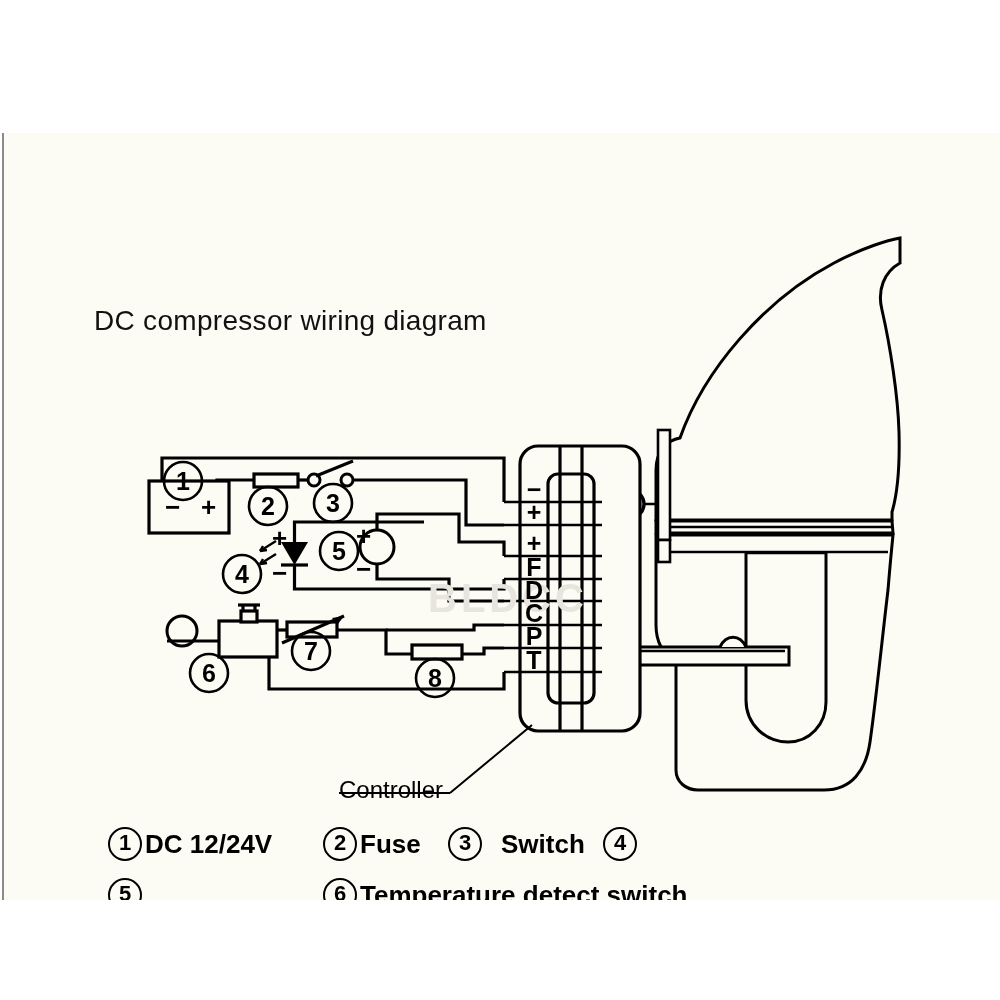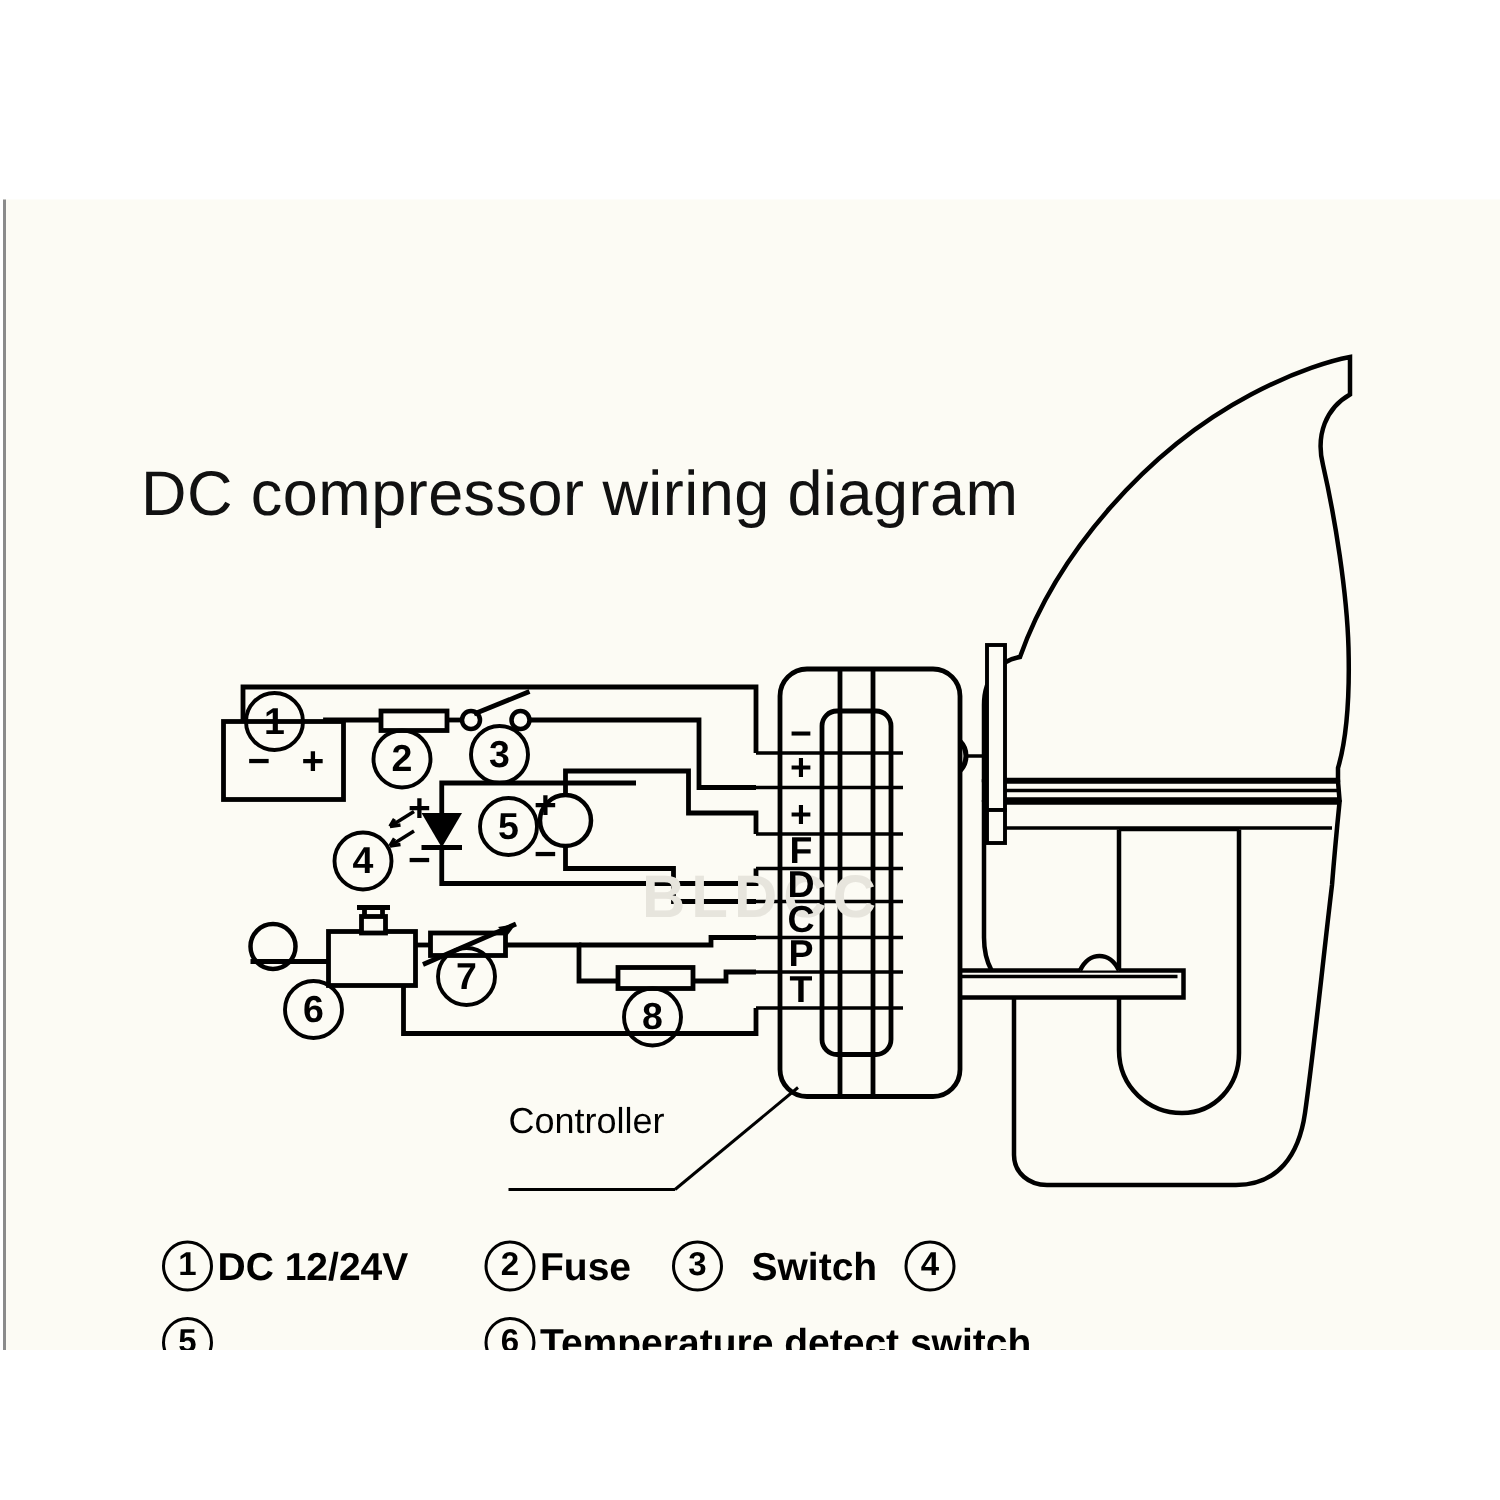--- a/index.html
+++ b/index.html
@@ -44,21 +44,21 @@
   .shell-thin{ fill: none;    stroke: #000; stroke-width: 2.4; }
   .solid     { fill: #000; stroke: none; }
   .circ      { fill: #fcfbf4; stroke: #000; stroke-width: 3.0; }
   .numcircle { fill: none; stroke: #000; stroke-width: 2.6; }
   .leader    { fill: none; stroke: #000; stroke-width: 2.0; }
 
   .title-text {
     position: absolute;
     left: 90px;
     top: 172px;
-    font-size: 42px;
+    font-size: 28px;
     letter-spacing: 0.3px;
     color: #111;
     white-space: nowrap;
   }
   .wm {
     position: absolute;
     left: 424px;
     top: 443px;
     font-size: 40px;
     font-weight: bold;
@@ -72,21 +72,21 @@
     font-size: 25px;
     font-weight: bold;
     color: #000;
     text-align: center;
     width: 28px;
     line-height: 1;
   }
   .ctrl-label {
     position: absolute;
     left: 335px;
-    top: 601px;
+    top: 643px;
     font-size: 24px;
     color: #000;
     white-space: nowrap;
   }
   .pm {
     position: absolute;
     font-size: 26px;
     font-weight: bold;
     color: #000;
     line-height: 1;

